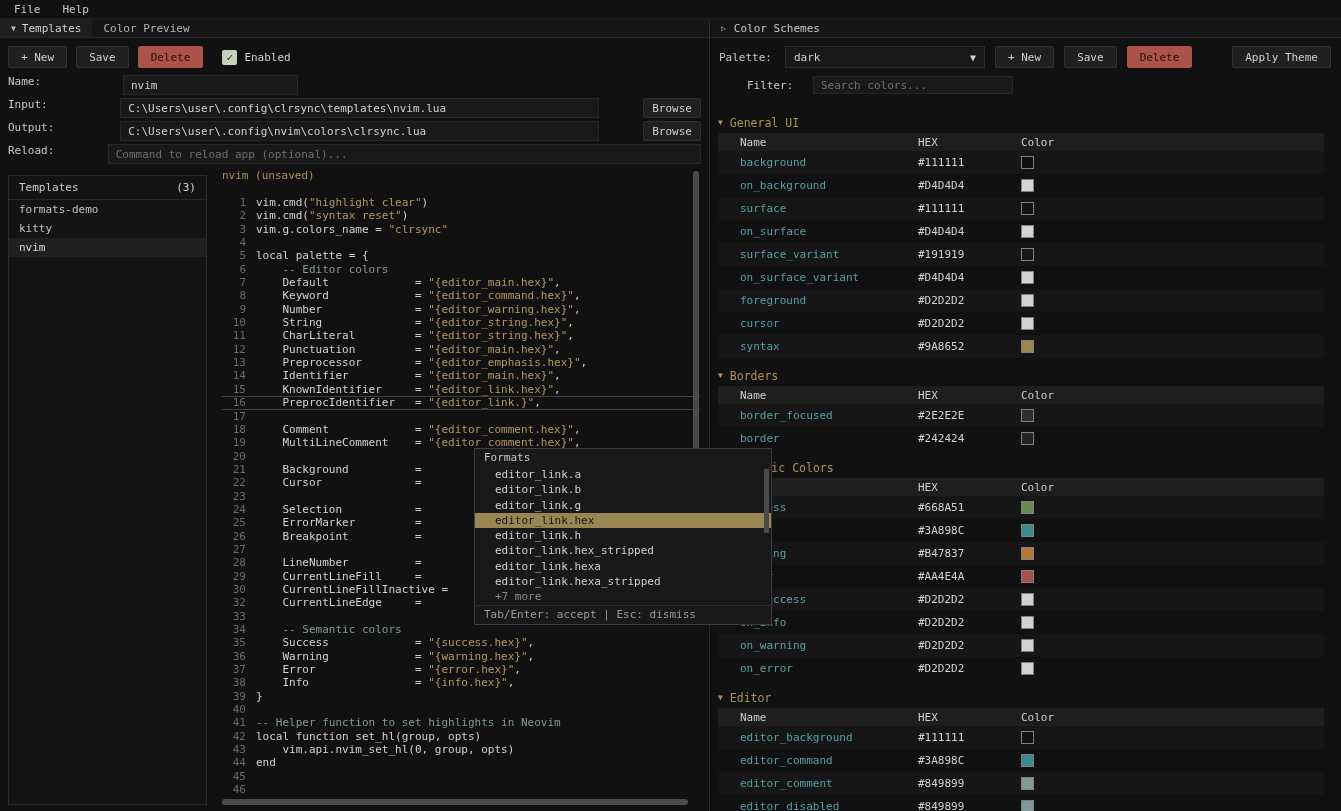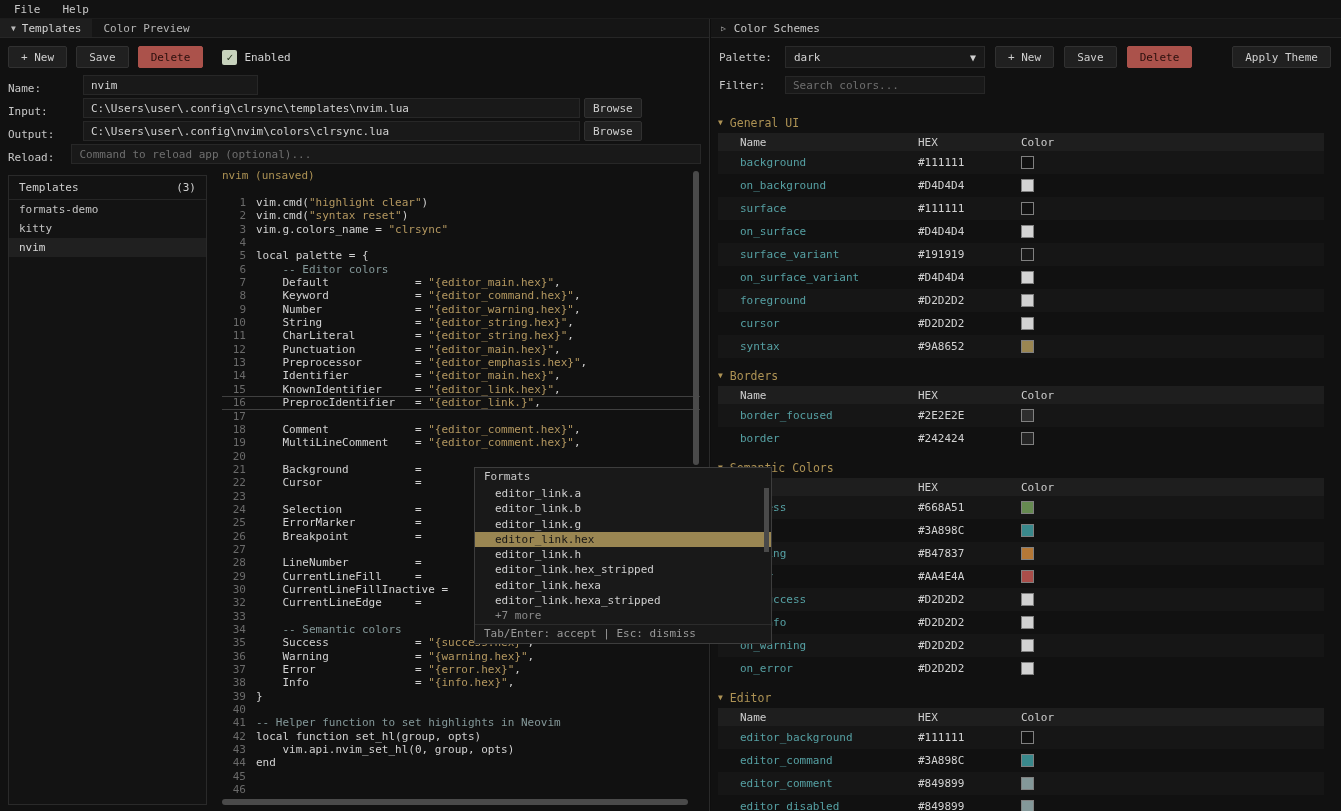--- a/index.html
+++ b/index.html
@@ -29,21 +29,21 @@
   .btn.danger { background:#ab524b; border-color:#ab524b; color:#2b0f0d; }
   .input { height:20px; background:#191919; border:1px solid #272727; color:#d2d2d2;
     padding:0 7px; font:inherit; font-size:11px; outline:none; }
   .input::placeholder { color:#6f6f6f; }
   
   .lp-toolbar { display:flex; align-items:center; gap:9px; padding:8px 8px 6px 8px; }
   .checkbox-wrap { display:flex; align-items:center; gap:7px; margin-left:10px; }
   .checkbox { width:15px; height:15px; background:#c7d2bc; border-radius:2px;
     display:flex; align-items:center; justify-content:center; color:#24331c; font-size:11px; font-weight:bold; }
   .form-rows { display:flex; flex-direction:column; gap:3px; padding:0 8px; margin-top:1px; }
-  .form-row { display:flex; align-items:flex-end; }
+  .form-row { display:flex; align-items:flex-start;gap:40px; }
   .form-label { width:75px; color:#c8c8c8; }
   .input.name { width:175px; }
   .input.path { width:497px; }
   .input.reload { width:741px; }
   .browse-btn { margin-left:4px; height:20px; padding:0 8px; }
   
   .templates-panel { position:absolute; left:8px; top:156px; bottom:6px; width:199px;
     background:#131313; border:1px solid #2a2a2a; }
   .tpl-header { display:flex; justify-content:space-between; padding:5px 10px 5px 10px;
     border-bottom:1px solid #262626; color:#cfcfcf; }
@@ -59,37 +59,37 @@
   .tok-p { color:#d2d2d2; } .tok-s { color:#b49860; } .tok-c { color:#849899; }
   .vscroll { position:absolute; right:1px; top:2px; width:6px; height:294px; background:#4a4a4a; border-radius:3px; }
   .hscroll { position:absolute; left:0; right:12px; bottom:1px; height:6px; background:#4a4a4a; border-radius:3px; }
   
   .rp-toolbar { display:flex; align-items:center; gap:10px; padding:8px 8px 0 8px; }
   .rp-label { width:56px; color:#c8c8c8; }
   .select { width:200px; height:22px; background:#191919; border:1px solid #2a2a2a;
     display:flex; align-items:center; justify-content:space-between; padding:0 8px; color:#d2d2d2; }
   .select-arrow { font-size:10px; color:#cfcfcf; }
   .apply-btn { margin-left:auto; margin-right:2px; }
-  .rp-filter { display:flex; align-items:center; gap:10px; padding:8px 0 0 8px; }
+  .rp-filter { display:flex; align-items:center; gap:10px; padding:8px 0 0 8px;margin-left:28px; }
   .input.filter { width:200px; height:18px; }
   
   .rp-sections { padding:20px 17px 0 7px; }
   .section { margin-bottom:9px; }
   .section-title { display:flex; align-items:center; gap:7px; height:17px; color:#ad9254; font-size:11.5px; }
   .sec-arrow { font-size:8px; }
   .thead, .trow { display:grid; grid-template-columns:200px 103px 1fr; align-items:center; }
   .thead { background:#1e1e1e; height:18px; color:#cdcdcd; margin-top:2px; }
   .th:first-child { padding-left:22px; }
   .trow { height:23px; }
   .trow.alt { background:#161616; }
   .cell-name { color:#56a1a4; padding-left:22px; }
   .cell-hex { color:#d2d2d2; }
   .swatch { width:13px; height:13px; border:1px solid #808080; }
   
-  .popup { position:absolute; left:474px; top:467px; width:298px; background:#191919;
+  .popup { position:absolute; left:474px; top:448px; width:298px; background:#191919;
     border:1px solid #3d3d3d; z-index:20; }
   .popup-title { height:18px; line-height:18px; padding:0 9px; color:#c9c9c9; }
   .popup-items { position:relative; }
   .popup-item { height:15.3px; line-height:15.3px; padding-left:20px; white-space:pre; color:#cfcfcf; }
   .popup-item.selected { background:#9a8652; color:#151515; }
   .popup-more { height:15.3px; line-height:15.3px; padding-left:20px; color:#8b8b8b; }
   .popup-footer { border-top:1px solid #2c2c2c; height:19px; line-height:18px; padding:0 9px; color:#9a9a9a; }
   .popup-scroll { position:absolute; right:2px; top:2px; width:5px; height:64px; background:#4a4a4a; }
 </style>
 </head>

